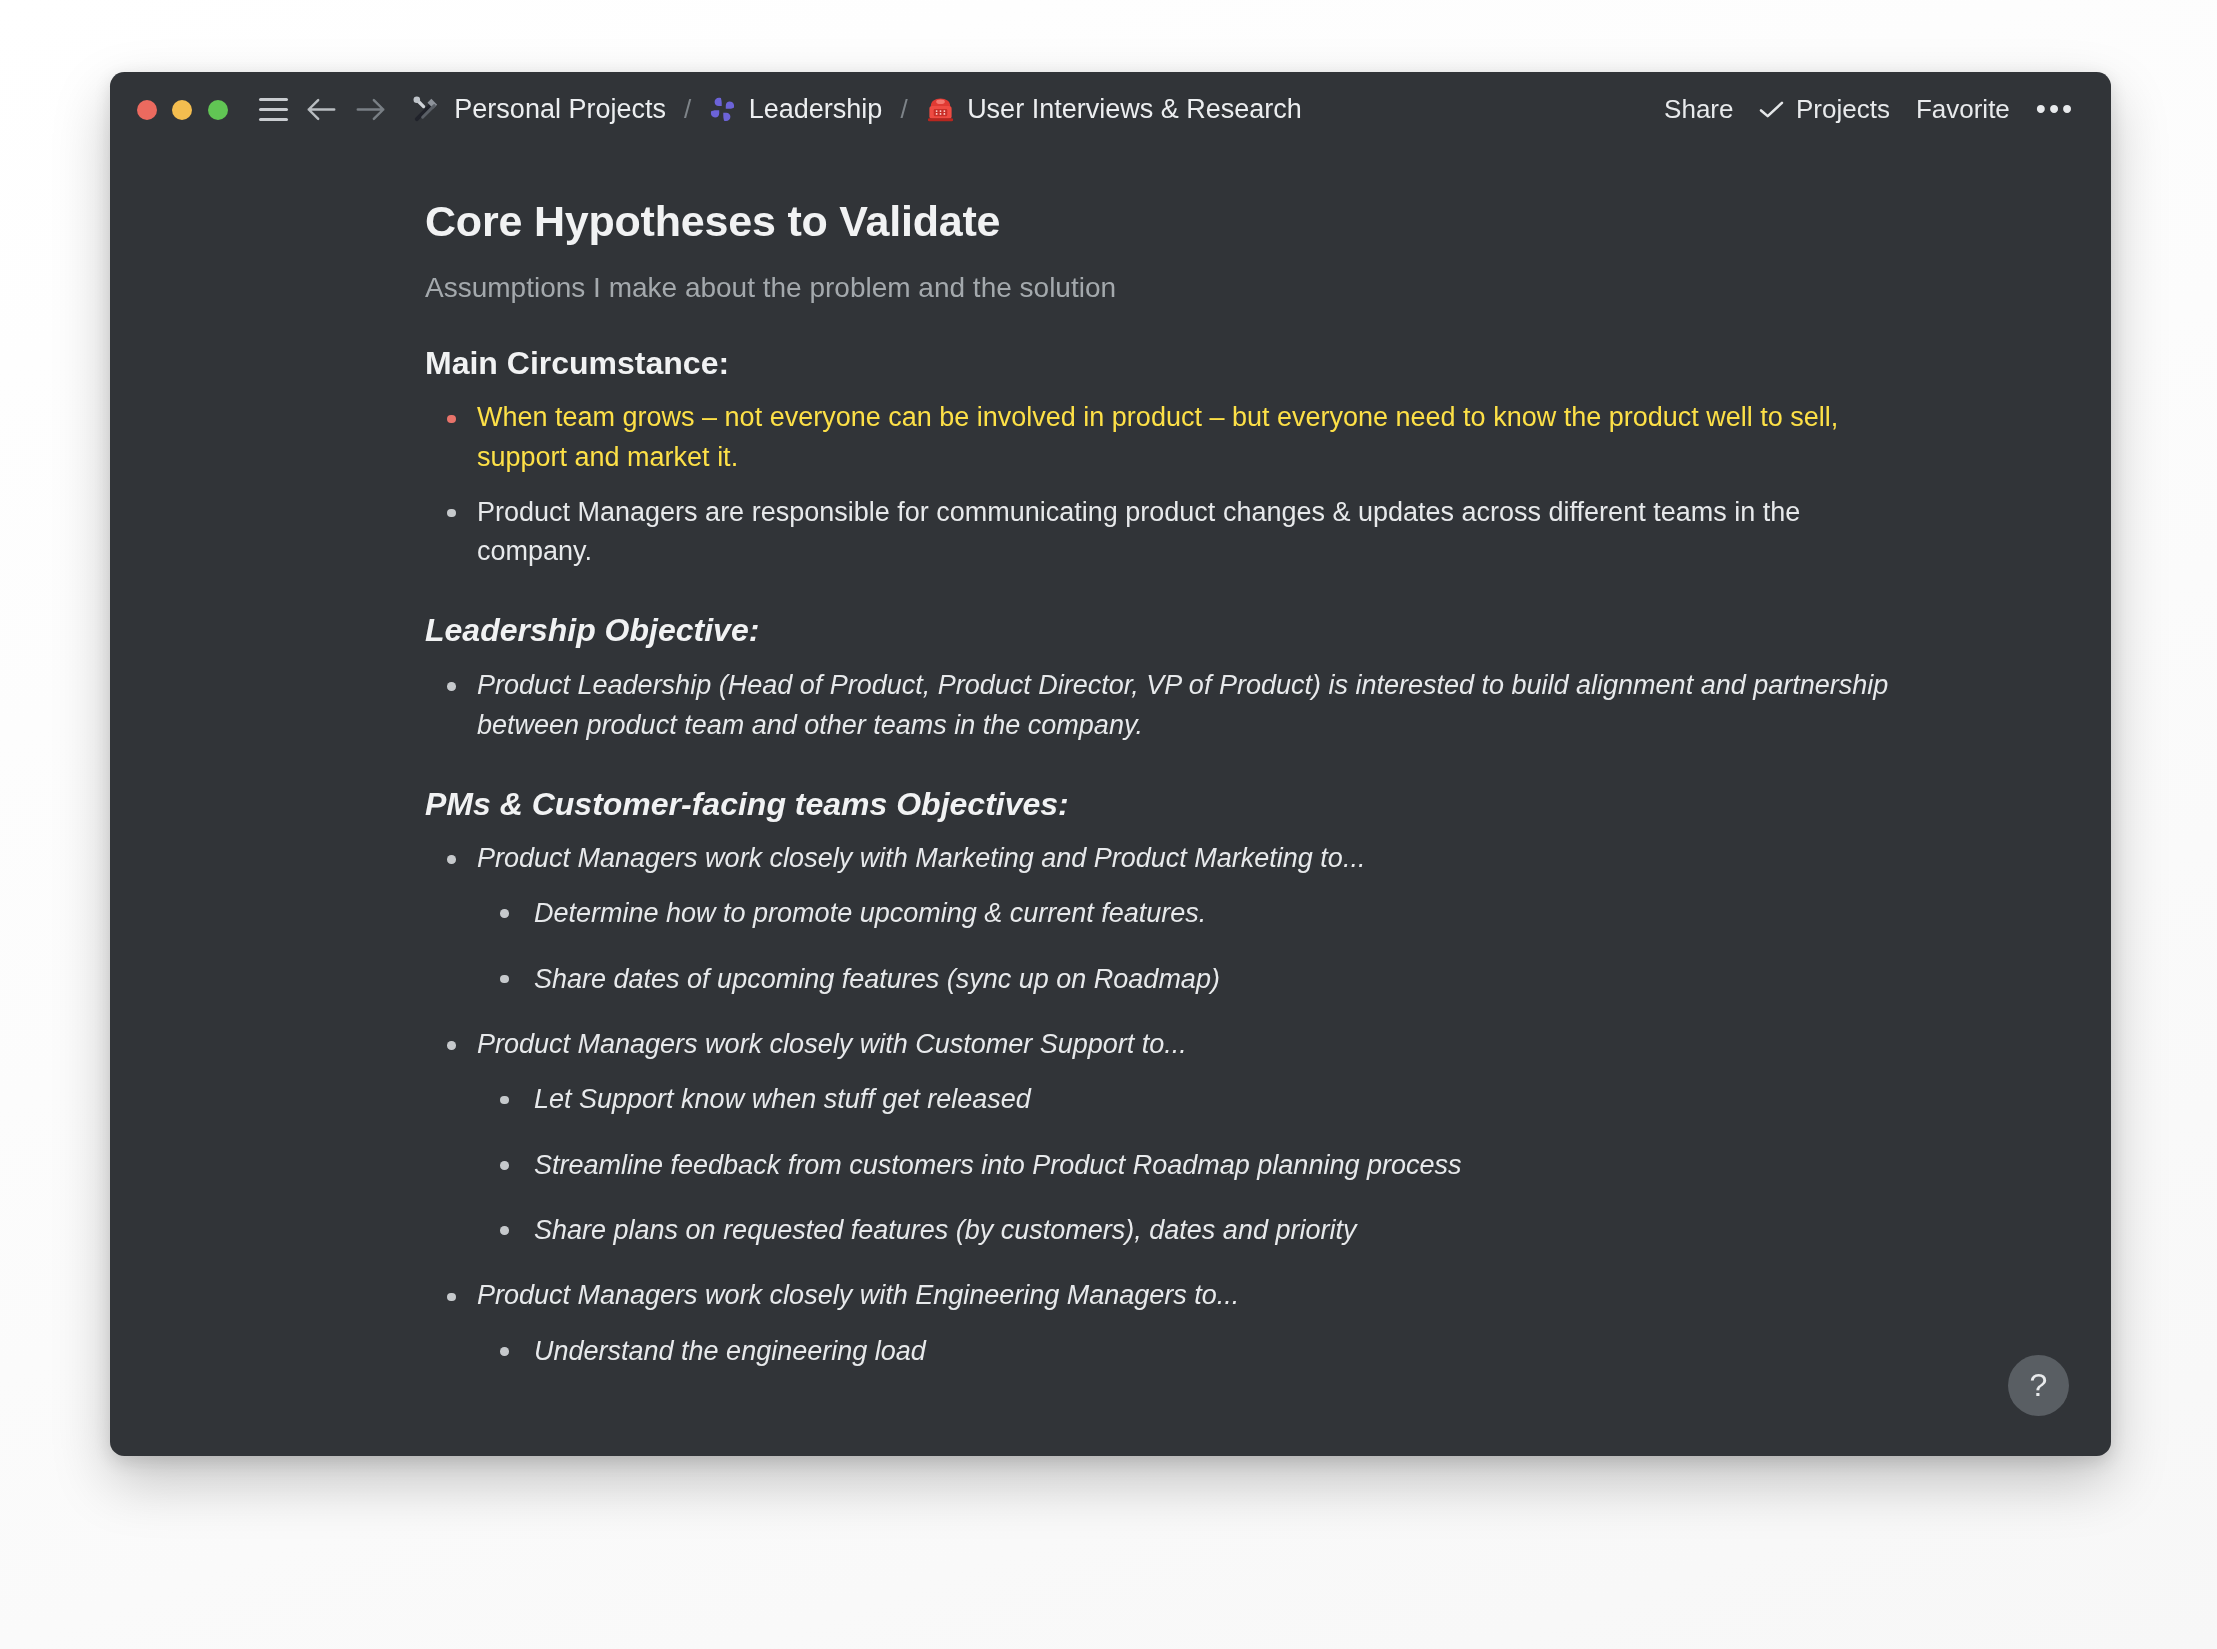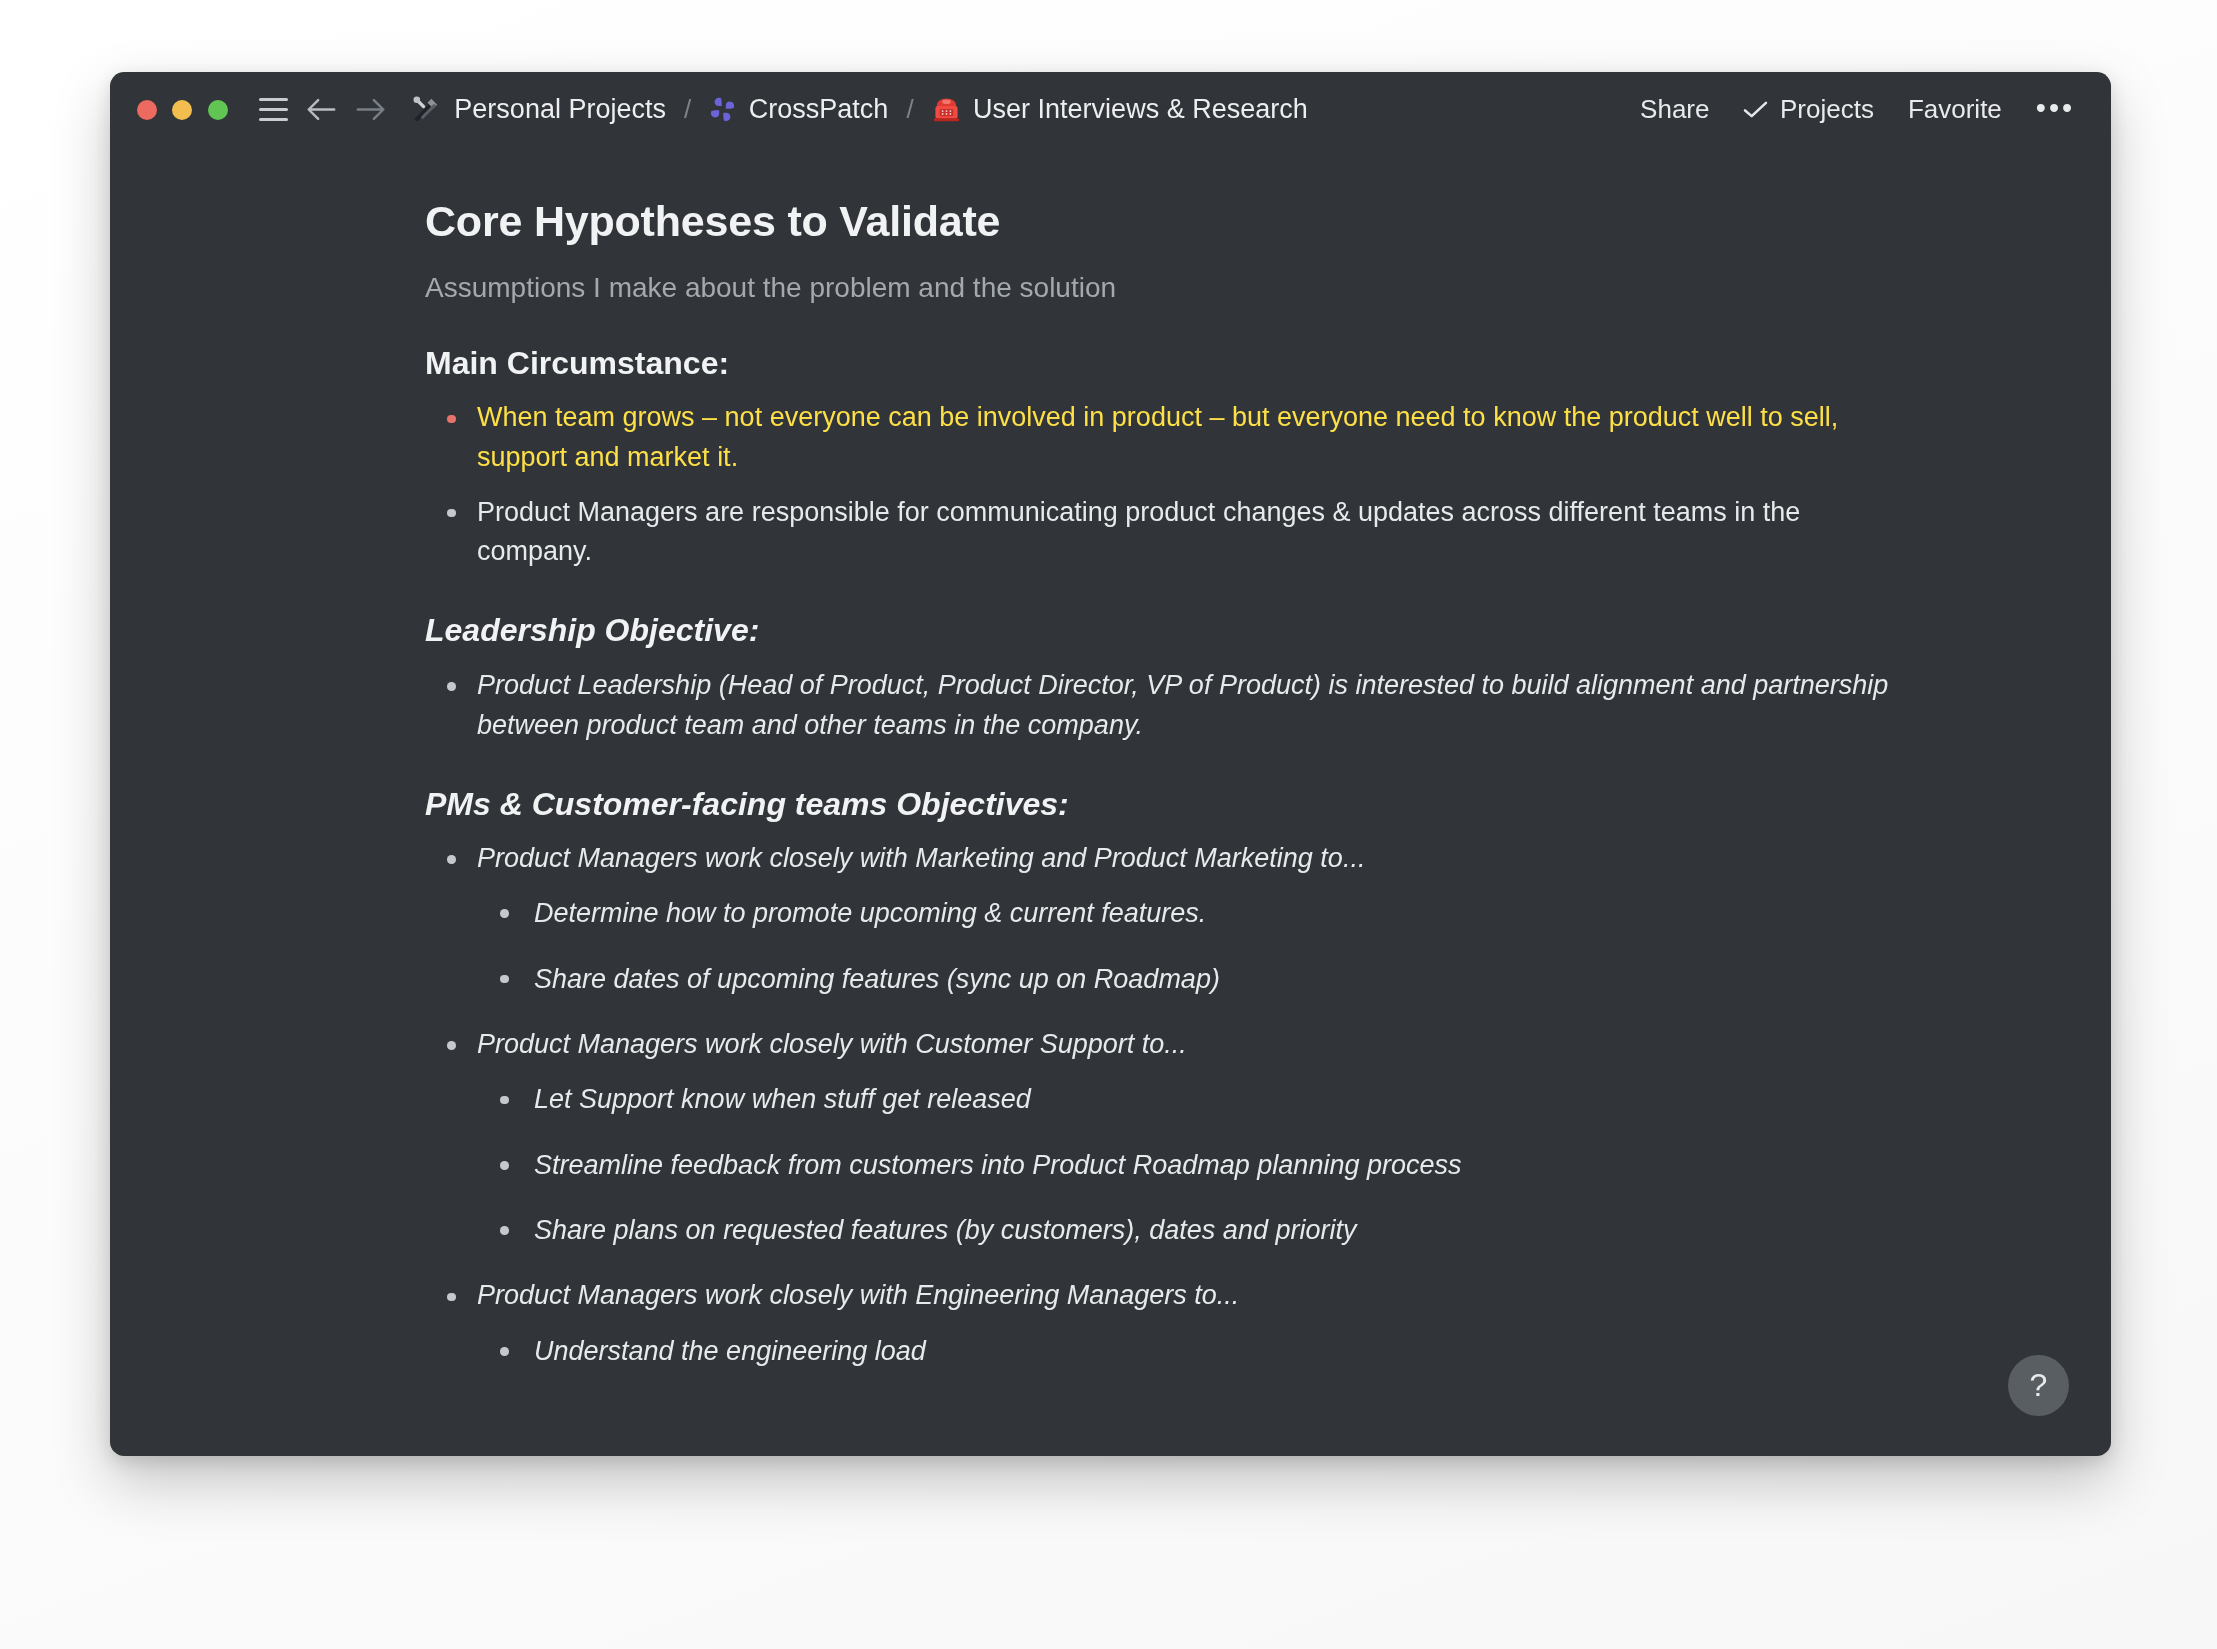--- a/index.html
+++ b/index.html
@@ -68,21 +68,21 @@
   .crumb-icon { font-size: 26px; line-height: 1; display: inline-flex; align-items: center; }
   .crumb-sep { color: #7e8489; font-size: 26px; padding: 0 12.4px; }
 
   .wrench-icon { width: 31px; height: 31px; display: inline-block; }
   .clover-icon { width: 27px; height: 27px; display: inline-block; }
   .phone-icon  { width: 29px; height: 29px; display: inline-block; }
 
   
   .titlebar-right {
     margin-left: auto;
-    display: flex; align-items: flex-start; gap: 34px;
+    display: flex; align-items: center; gap: 26px;
     font-size: 26px; color: #e8eaec;
   }
   .tb-action { display: flex; align-items: center; gap: 11.5px; white-space: nowrap; }
   .check-icon { width: 25px; height: 19px; display: inline-block; }
   .dots-icon { letter-spacing: 2.9px; font-size: 29px; color: #e8eaec; line-height: 1; }
 
   
   #doc {
     padding: 50px 0 0 0;
     height: calc(100% - 75px);
@@ -229,21 +229,21 @@
 
         <div class="crumb">
           <span class="crumb-icon">
             <svg class="clover-icon" viewBox="0 0 28 28">
               <path d="M12.4 2.2c-3.4-1.3-6.6 0.6-6.6 4 0 2.4 1.6 4.2 4.4 4.2h3V7.2c0-2.6-0.8-4.4-0.8-5z" fill="#6c63d8"></path>
               <path d="M25.6 12.4c1.3-3.4-0.6-6.6-4-6.6-2.4 0-4.2 1.6-4.2 4.4v3h3.2c2.6 0 4.4-0.8 5-0.8z" fill="#6c63d8"></path>
               <path d="M15.6 25.6c3.4 1.3 6.6-0.6 6.6-4 0-2.4-1.6-4.2-4.4-4.2h-3v3.2c0 2.6 0.8 4.4 0.8 5z" fill="#6c63d8"></path>
               <path d="M2.4 15.6c-1.3 3.4 0.6 6.6 4 6.6 2.4 0 4.2-1.6 4.2-4.4v-3H7.4c-2.6 0-4.4 0.8-5 0.8z" fill="#6c63d8"></path>
             </svg>
           </span>
-          <span>CrossPatch</span>
+          <span>Leadership</span>
         </div>
 
         <span class="crumb-sep">/</span>
 
         <div class="crumb">
           <span class="crumb-icon">
             <svg class="phone-icon" viewBox="0 0 30 30">
               <path d="M5 11c0-4.4 4.2-7.5 10-7.5S25 6.6 25 11v1H5z" fill="#e03a33"></path>
               <rect x="3.5" y="11.5" width="23" height="13" rx="2.6" fill="#ef4b42"></rect>
               <rect x="8" y="14.5" width="14" height="7.5" rx="1.2" fill="#c92f28"></rect>

